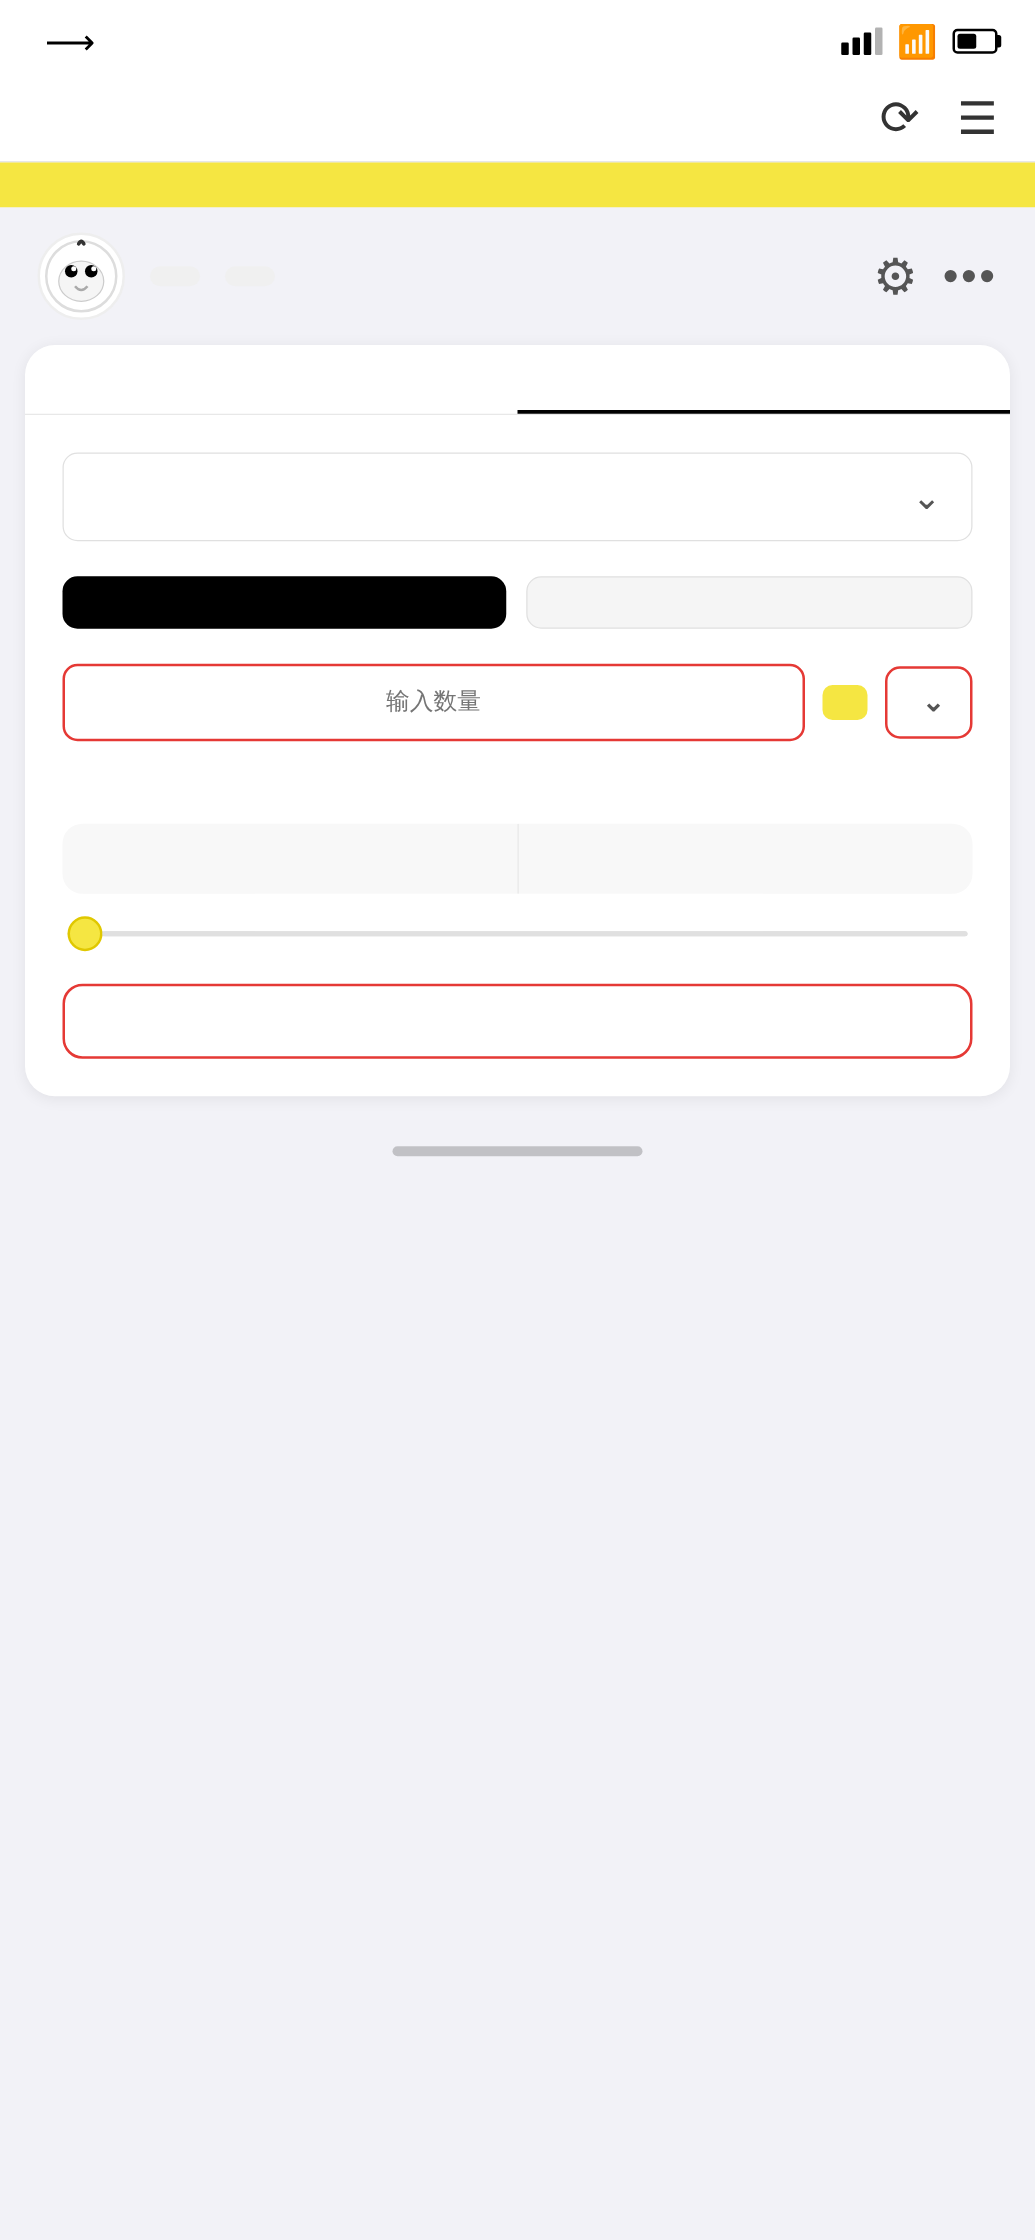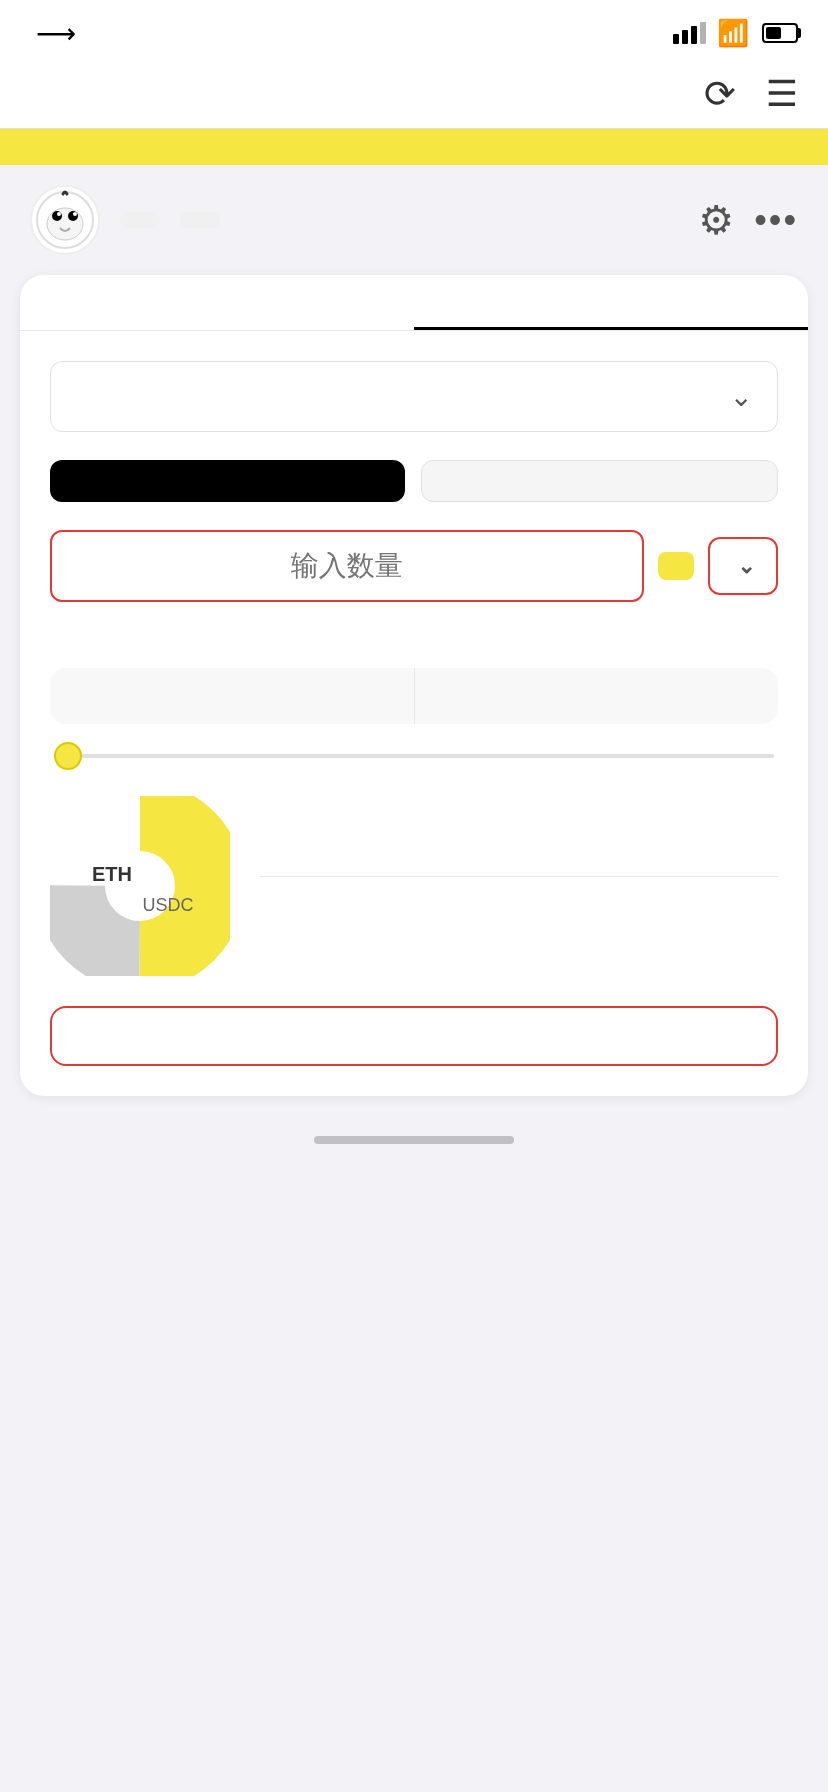--- a/index.html
+++ b/index.html
@@ -192,21 +192,21 @@
       display: flex;
       align-items: center;
       gap: 14px;
       margin-bottom: 18px;
     }
     .amount-input {
       flex: 1;
       border: 2.5px solid #e53935;
       border-radius: 12px;
       padding: 18px 30px;
-      font-size: 28px;
+      font-size: 19px;
       color: #a21caf;
       text-align: center;
       background: #fff;
       outline: none;
     }
     .max-btn {
       background: #f5e642;
       border: none;
       border-radius: 8px;
       padding: 14px 18px;
@@ -509,44 +509,20 @@
       <div class="slider-track">
         <div class="slider-thumb"></div>
         <div style="position:absolute;left:28px;top:0;right:0;height:4px;background:#e0e0e0;border-radius:2px;"></div>
       </div>
       <div class="slider-labels">
         <span></span>
         <span></span>
       </div>
     </div>
 
-    <div class="chart-stats">
-
-      <svg class="pie-chart" viewBox="0 0 180 180">
-
-        <circle cx="90" cy="90" r="70" fill="none" stroke="#f5e642" stroke-width="70" stroke-dasharray="330 440" stroke-dashoffset="110" transform="rotate(-90 90 90)"></circle>
-
-        <circle cx="90" cy="90" r="70" fill="none" stroke="#d0d0d0" stroke-width="70" stroke-dasharray="110 440" stroke-dashoffset="-220" transform="rotate(-90 90 90)"></circle>
-
-        <text x="62" y="85" font-size="20" font-weight="600" fill="#333" text-anchor="middle">ETH</text>
-        <text x="118" y="115" font-size="18" font-weight="500" fill="#666" text-anchor="middle">USDC</text>
-      </svg>
-
-      <div class="pool-stats">
-        <div class="stat-row">
-          <span class="stat-label dark"></span>
-          <span class="stat-value"></span>
-        </div>
-        <div class="stat-divider"></div>
-        <div class="stat-row">
-          <span class="stat-label"></span>
-          <span class="stat-value"></span>
-        </div>
-      </div>
-    </div>
 
     <div class="confirm-btn">
       <span class="annotation"></span>
     </div>
 
   </div>
 </div>
 
 <div class="home-indicator">
   <div class="home-bar"></div>

